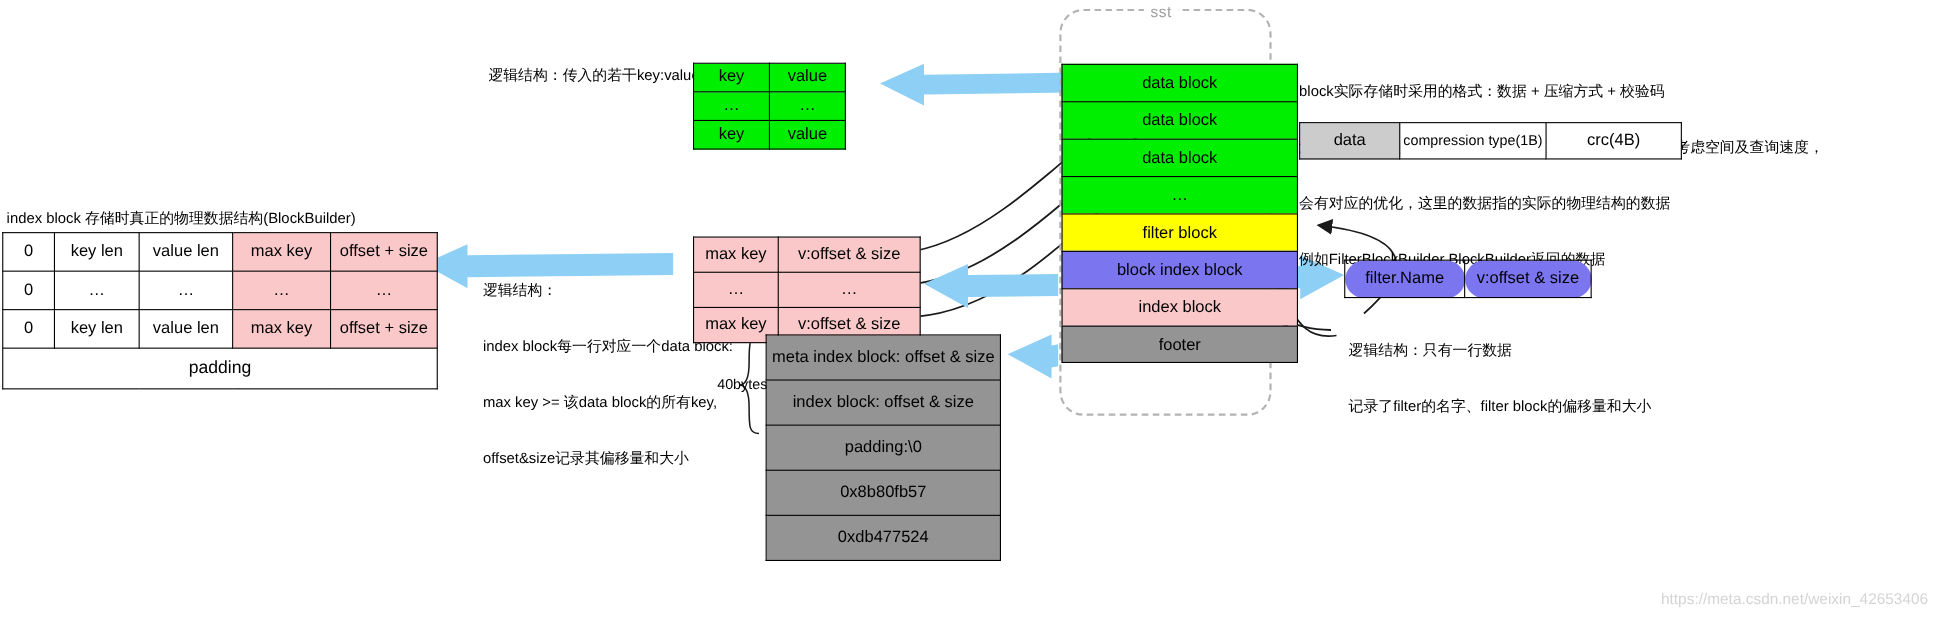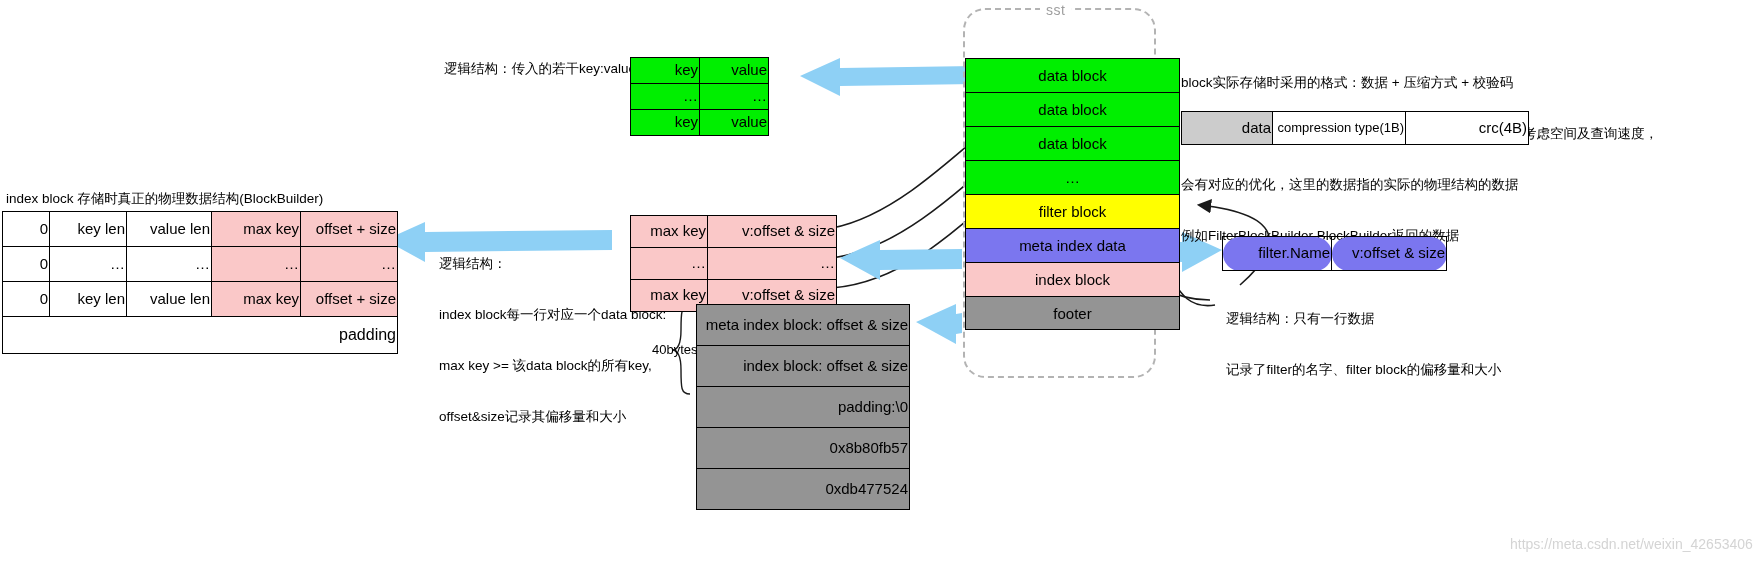--- a/index.html
+++ b/index.html
@@ -5,21 +5,21 @@
   html,body{margin:0;padding:0;background:#ffffff;}
   body{
     width:1762px;height:563px;position:relative;overflow:hidden;
     font-family:"Liberation Sans","DejaVu Sans",sans-serif;
     color:#000;
   }
   .abs{position:absolute;}
   
   .tbl{border-collapse:collapse;}
   .tbl td{
-    border:1px solid #000;text-align:right;vertical-align:middle;
+    border:1px solid #000;text-align:center;vertical-align:middle;
     font-size:15px;line-height:1.1;white-space:nowrap;
   }
   .green{background:#00ef00;}
   .pink{background:#fac8c8;}
   .gray{background:#949494;}
   .lightgray{background:#cccccc;}
   .yellow{background:#ffff00;}
   .blue{background:#7b76ef;}
   .white{background:#ffffff;}
 
@@ -199,21 +199,21 @@
 
 <div class="abs" id="sst-container"></div>
 <div class="abs" id="sst-label">sst</div>
 
 <div class="abs" style="left:965px;top:58px;">
   <div class="sst-row green">data block</div>
   <div class="sst-row green">data block</div>
   <div class="sst-row green">data block</div>
   <div class="sst-row green">…</div>
   <div class="sst-row yellow">filter block</div>
-  <div class="sst-row blue">meta index data</div>
+  <div class="sst-row blue">block index block</div>
   <div class="sst-row pink">index block</div>
   <div class="sst-row gray last">footer</div>
 </div>
 
 <div class="abs note" style="left:1181px;top:40px;">
   <div>block实际存储时采用的格式：数据 + 压缩方式 + 校验码</div>
   <div>注：图里block放大的都是其逻辑结构的数据，实际存储时考虑空间及查询速度，</div>
   <div>会有对应的优化，这里的数据指的实际的物理结构的数据</div>
   <div>例如FilterBlockBuilder BlockBuilder返回的数据</div>
 </div>

